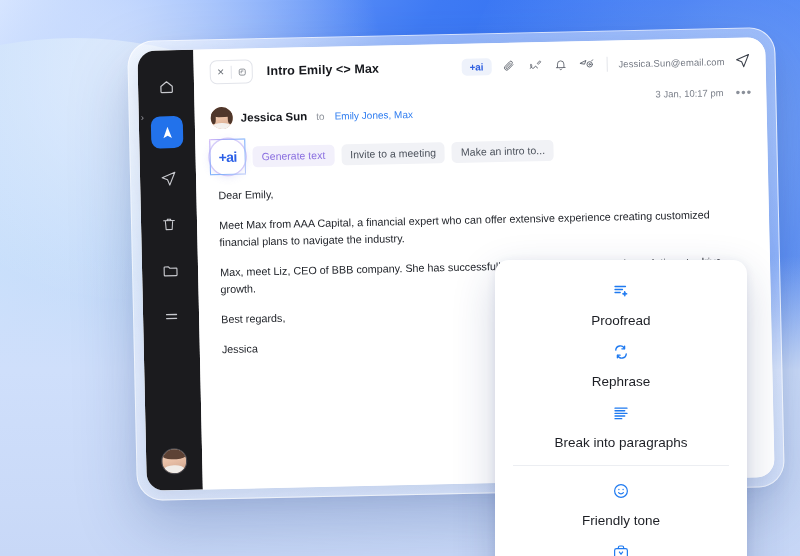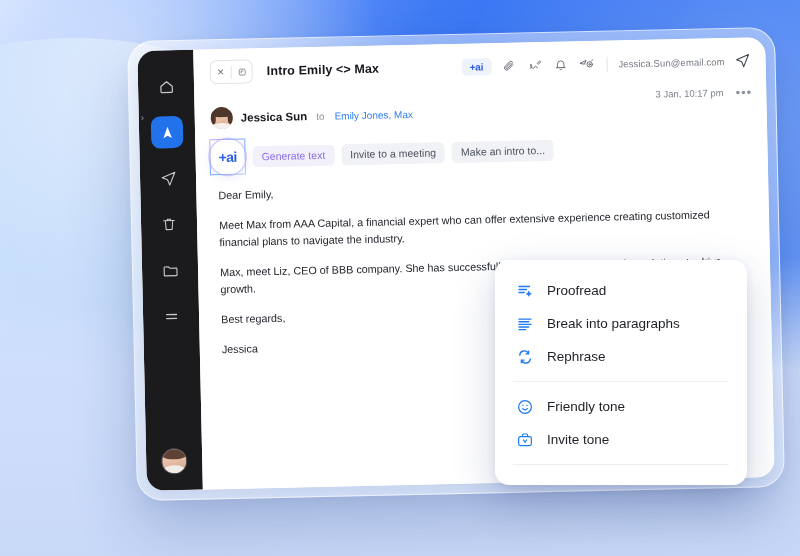--- a/index.html
+++ b/index.html
@@ -100,21 +100,21 @@
 
   #body-text{position:absolute;left:22px;top:138px;right:18px;}
   #body-text p{margin:0 0 13px 0;font-size:10.8px;line-height:1.58;color:#22252b;}
   #body-text p:last-child{margin-bottom:0;}
 
   
   #dropdown{position:absolute;left:495px;top:260px;width:252px;
     background:#fff;border-radius:14px;padding:14px 0 12px 0;
     box-shadow:0 16px 44px rgba(28,52,110,.20), 0 2px 10px rgba(28,52,110,.10);
     z-index:40;}
-  .menu-item{display:flex;align-items:center;gap:13px;padding:7px 20px;}
+  .menu-item{display:flex;align-items:center;gap:13px;padding:7px 20px;flex-direction:column;}
   .menu-ico{width:19px;height:19px;flex:0 0 19px;display:flex;align-items:center;justify-content:center;color:#1f7af0;}
   .menu-label{font-size:13.5px;color:#1d1f25;white-space:nowrap;}
   .menu-div{height:1px;background:#eceef2;margin:8px 18px;}
 </style>
 </head>
 <body>
 
 <div id="backdrop">
   <div id="blob-big"></div>
   <div id="blob-soft"></div>
@@ -274,39 +274,39 @@
       <svg width="18" height="18" viewBox="0 0 24 24" fill="none" stroke="#1f7af0" stroke-width="1.7" stroke-linecap="round">
         <path d="M4 6h14M4 10h10M4 14h7"></path>
         <path d="M17 12.5l1 2.3 2.3 1-2.3 1-1 2.3-1-2.3-2.3-1 2.3-1z" fill="#1f7af0" stroke-width="1"></path>
       </svg>
     </span>
     <span class="menu-label">Proofread</span>
   </div>
 
   <div class="menu-item">
     <span class="menu-ico">
-      <svg width="18" height="18" viewBox="0 0 24 24" fill="none" stroke="#1f7af0" stroke-width="1.7" stroke-linecap="round">
-        <path d="M4 5.5h16M4 9h13M4 12.5h16M4 16h13M4 19.5h9"></path>
-      </svg>
-    </span>
-    <span class="menu-label">Break into paragraphs</span>
-  </div>
-
-  <div class="menu-item">
-    <span class="menu-ico">
       <svg width="18" height="18" viewBox="0 0 24 24" fill="none" stroke="#1f7af0" stroke-width="1.8" stroke-linecap="round" stroke-linejoin="round">
         <path d="M5 9.5A6 6 0 0 1 16.5 7.5"></path>
           <path d="M19 14.5A6 6 0 0 1 7.5 16.5"></path>
         <path d="M16.8 4.2v3.6h-3.6"></path>
           <path d="M7.2 19.8v-3.6h3.6"></path>
       </svg>
     </span>
     <span class="menu-label">Rephrase</span>
   </div>
 
+  <div class="menu-item">
+    <span class="menu-ico">
+      <svg width="18" height="18" viewBox="0 0 24 24" fill="none" stroke="#1f7af0" stroke-width="1.7" stroke-linecap="round">
+        <path d="M4 5.5h16M4 9h13M4 12.5h16M4 16h13M4 19.5h9"></path>
+      </svg>
+    </span>
+    <span class="menu-label">Break into paragraphs</span>
+  </div>
+
   <div class="menu-div"></div>
 
   <div class="menu-item">
     <span class="menu-ico">
       <svg width="18" height="18" viewBox="0 0 24 24" fill="none" stroke="#1f7af0" stroke-width="1.6" stroke-linecap="round">
         <circle cx="12" cy="12" r="8.5"></circle>
           <circle cx="9.2" cy="10" r=".9" fill="#1f7af0" stroke="none"></circle>
         <circle cx="14.8" cy="10" r=".9" fill="#1f7af0" stroke="none"></circle>
           <path d="M8.8 14.3a4 4 0 0 0 6.4 0"></path>
       </svg>

